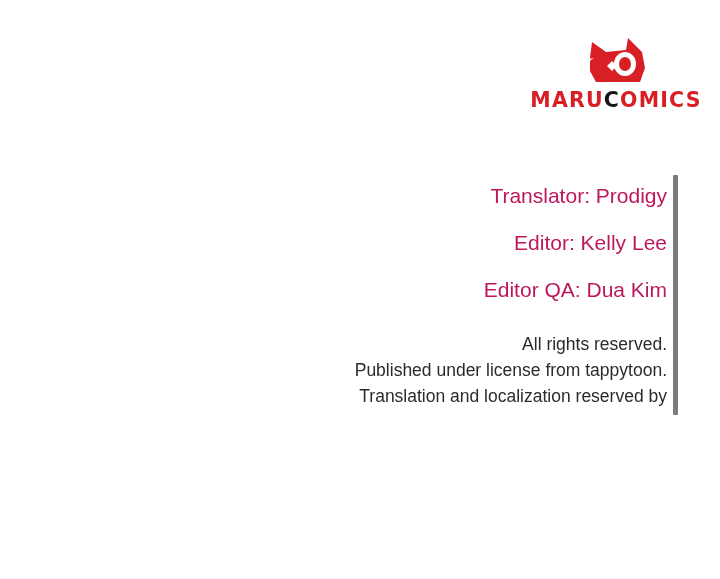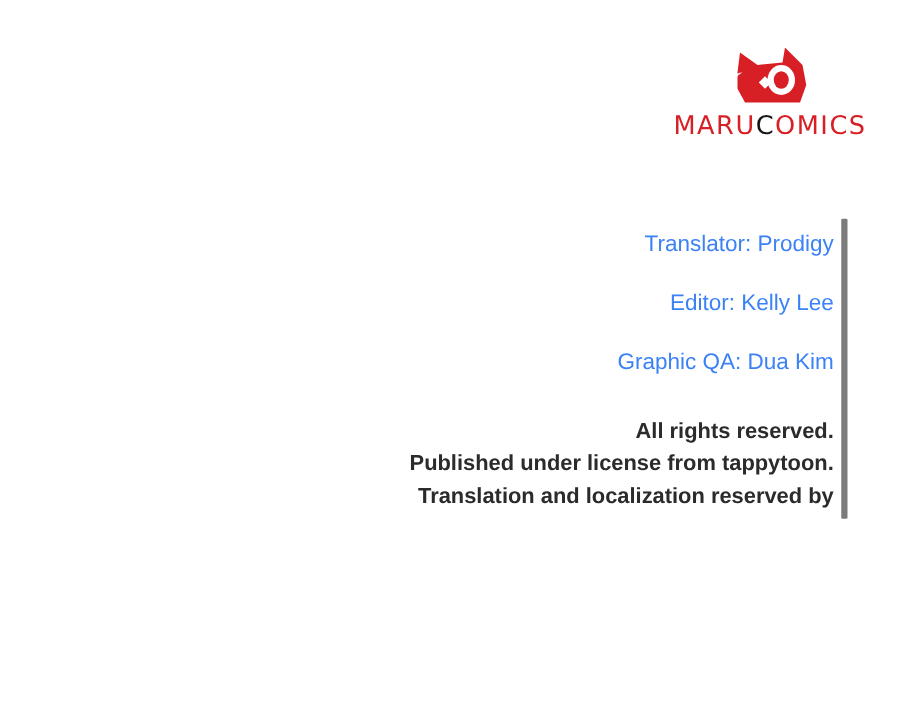--- a/index.html
+++ b/index.html
@@ -41,58 +41,58 @@
   .publisher-wordmark {
     position: absolute;
     left: 0px;
     top: 50px;
     width: 136px;
     height: 24px;
     display: flex;
     align-items: center;
     justify-content: center;
     font-family: "DejaVu Sans", sans-serif;
-    font-weight: normal;
+    font-weight: bold;
     font-size: 20.5px;
     letter-spacing: 1.2px;
     line-height: 1;
     white-space: nowrap;
   }
   .wm-red { color: #d81f26; }
   .wm-dark { color: #151515; }
 
   
   .credits-block {
     position: absolute;
     left: 300px;
     top: 172px;
     width: 367px;
     text-align: right;
   }
   .credit-line {
-    font-size: 18px;
+    font-size: 21px;
     line-height: 47px;
-    color: #3b82f6;
+    color: #be185d;
     white-space: nowrap;
     font-weight: 400;
   }
 
   .rights-block {
     position: absolute;
     left: 300px;
     top: 331px;
     width: 367px;
     text-align: right;
   }
   .rights-line {
     font-size: 17.5px;
     line-height: 26px;
     color: #2b2b2b;
     white-space: nowrap;
-    font-weight: 700;
+    font-weight: 400;
   }
 
   
   .credits-divider {
     position: absolute;
     left: 673px;
     top: 175px;
     width: 5px;
     height: 240px;
     background: #7c7c7c;
@@ -161,21 +161,21 @@
     <div class="publisher-wordmark">
       <span class="wm-red">MARU</span>
         <span class="wm-dark">C</span>
         <span class="wm-red">OMICS</span>
     </div>
   </div>
 
   <div class="credits-block">
     <div class="credit-line">Translator: Prodigy</div>
     <div class="credit-line">Editor: Kelly Lee</div>
-    <div class="credit-line">Graphic QA: Dua Kim</div>
+    <div class="credit-line">Editor QA: Dua Kim</div>
   </div>
 
   <div class="rights-block">
     <div class="rights-line">All rights reserved.</div>
     <div class="rights-line">Published under license from tappytoon.</div>
     <div class="rights-line">Translation and localization reserved by</div>
   </div>
 
   <div class="credits-divider"></div>
 

